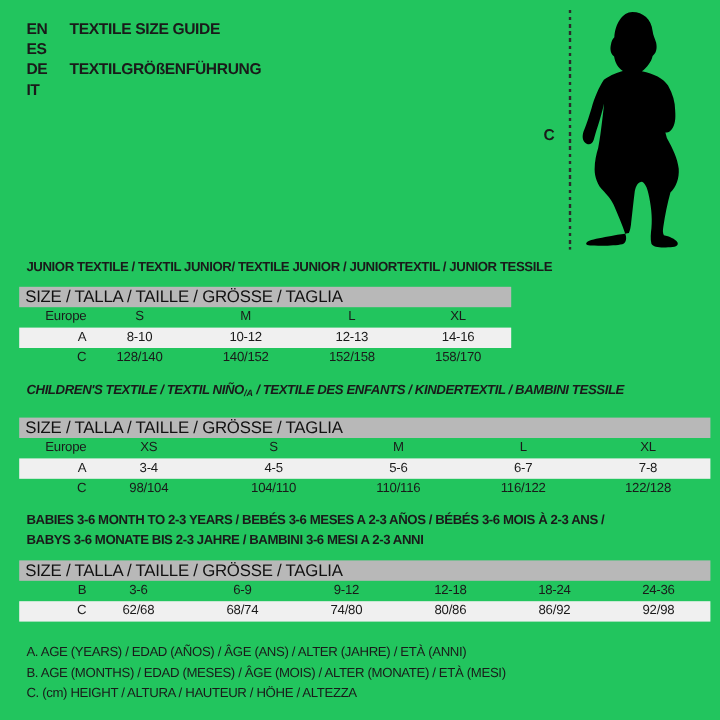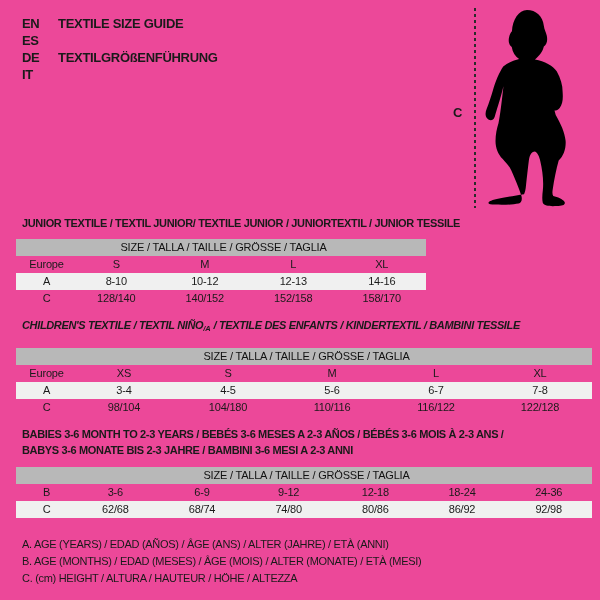--- a/index.html
+++ b/index.html
@@ -1,17 +1,17 @@
 <!DOCTYPE html>
 <html style="--header-bar: #b8b8b8; --row-alt: #f0f0f0; --text: #1a1a1a;"><head>
 <meta charset="utf-8">
 <style>
   html,body{margin:0;padding:0;}
   .canvas{
-    position:relative;width:600px;height:600px;background:#ec4899;overflow:hidden;
+    position:relative;width:600px;height:600px;background:#22c55e;overflow:hidden;
     font-family:"Liberation Sans","DejaVu Sans",sans-serif;
     color:var(--text,#1a1a1a);
   }
   
   .lang-list{position:absolute;left:22px;top:15px;}
   .lang-row{display:flex;line-height:17px;font-weight:bold;font-size:13px;letter-spacing:-0.3px;}
   .lang-code{width:36px;}
   
   .dash-line{
     position:absolute;left:474px;top:8px;width:2px;height:200px;
@@ -22,28 +22,27 @@
   
   .sec-title{position:absolute;left:22px;font-weight:bold;font-size:11px;letter-spacing:-0.35px;white-space:nowrap;}
   .sec-title .subscr{font-size:7.5px;vertical-align:-2px;letter-spacing:0;}
   .babies-title{line-height:16px;}
   
   .size-table{position:absolute;left:16px;}
   .w-junior{width:410px;}
   .w-full{width:576px;}
   .thead{
     height:17px;line-height:17px;background:var(--header-bar,#b8b8b8);
-    font-size:11px;padding-left:5px;letter-spacing:-0.2px;color:#111;
+    font-size:14px;padding-left:5px;letter-spacing:-0.2px;color:#111;
     box-sizing:border-box;
-    text-align:center;
   }
   .trow{display:flex;height:17px;line-height:17px;font-size:11px;}
   .trow.alt{background:var(--row-alt,#f0f0f0);}
   .cell{flex:1;text-align:center;letter-spacing:-0.2px;}
-  .cell.label{flex:none;width:56px;text-align:center;padding-left:5px;box-sizing:border-box;}
+  .cell.label{flex:none;width:56px;text-align:right;padding-left:5px;box-sizing:border-box;}
   
   .footnotes{position:absolute;left:22px;top:536px;font-weight:normal;font-size:11px;letter-spacing:-0.3px;line-height:17px;white-space:nowrap;}
 </style>
 </head>
 <body>
 
 <div class="canvas">
 
   <div class="lang-list">
     <div class="lang-row">
@@ -154,21 +153,21 @@
       <div class="cell label">A</div>
       <div class="cell">3-4</div>
       <div class="cell">4-5</div>
       <div class="cell">5-6</div>
       <div class="cell">6-7</div>
       <div class="cell">7-8</div>
     </div>
     <div class="trow">
       <div class="cell label">C</div>
       <div class="cell">98/104</div>
-      <div class="cell">104/180</div>
+      <div class="cell">104/110</div>
       <div class="cell">110/116</div>
       <div class="cell">116/122</div>
       <div class="cell">122/128</div>
     </div>
   </div>
 
   <div class="sec-title babies-title" style="top:426px;">
     <div>BABIES 3-6 MONTH TO 2-3 YEARS / BEBÉS 3-6 MESES A 2-3 AÑOS / BÉBÉS 3-6 MOIS À 2-3 ANS /</div>
     <div>BABYS 3-6 MONATE BIS 2-3 JAHRE / BAMBINI 3-6 MESI A 2-3 ANNI</div>
   </div>

